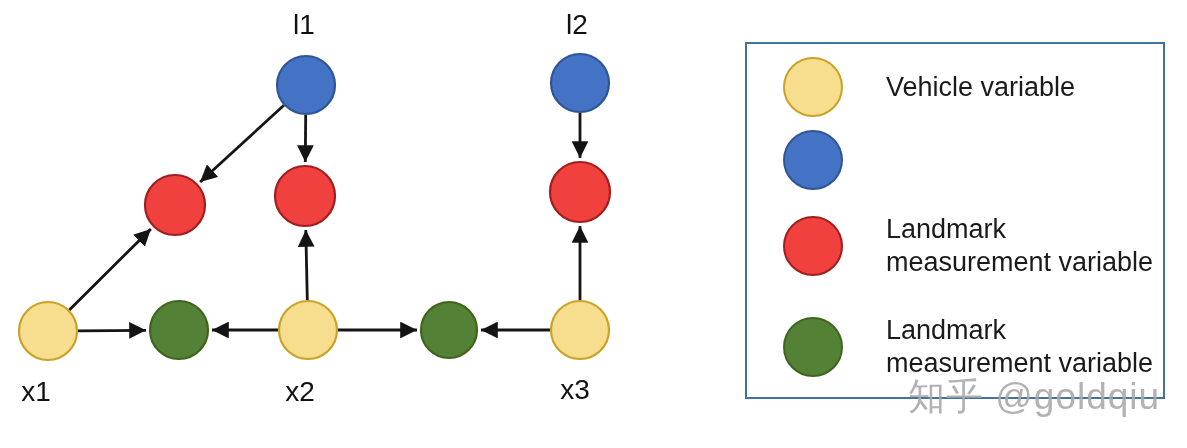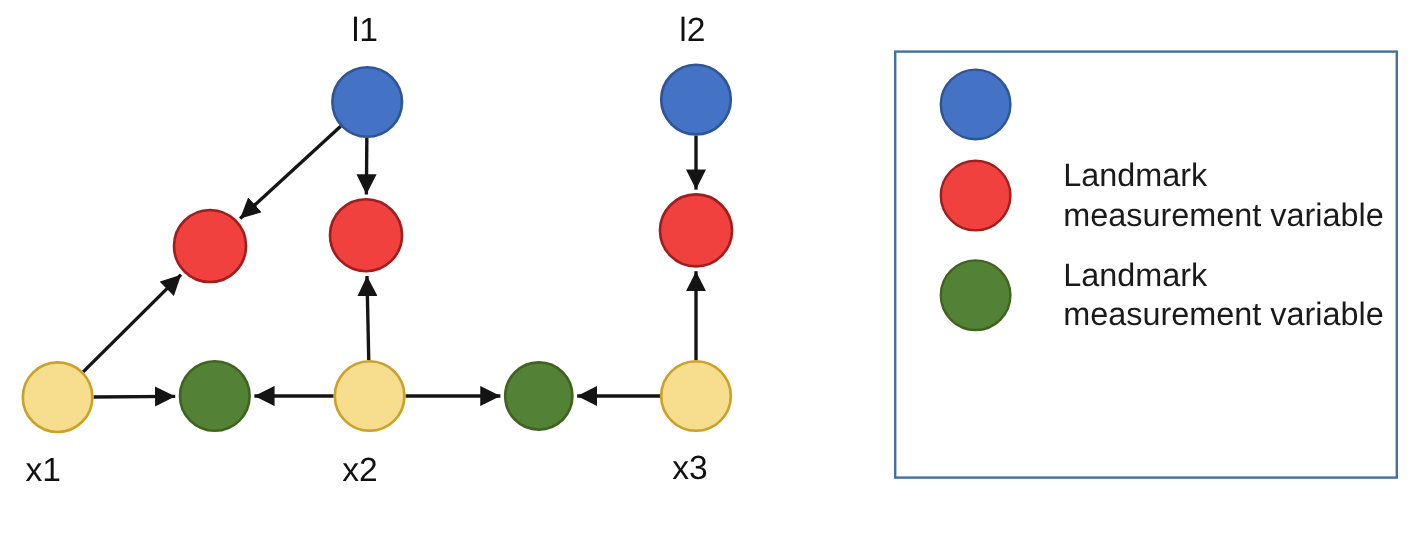--- a/index.html
+++ b/index.html
@@ -104,32 +104,39 @@
         <text x="304" y="34" text-anchor="middle">l1</text>
         <text x="577" y="34" text-anchor="middle">l2</text>
         <text x="36" y="401" text-anchor="middle">x1</text>
         <text x="300" y="401" text-anchor="middle">x2</text>
         <text x="575" y="399" text-anchor="middle">x3</text>
       </g>
   </svg>
 
   <div id="legend-box" class="legend" style="border-color: rgb(65, 113, 156);">
       <div class="legend-item">
+        <span class="swatch" style="background: rgb(247, 221, 142); border-color: rgb(201, 162, 39);"></span>
+        <div class="legend-text">
+          <div>Vehicle variable</div>
+        </div>
+      </div>
+      <div class="legend-item">
         <span class="swatch" style="background: rgb(68, 114, 196); border-color: rgb(47, 85, 151);"></span>
       </div>
       <div class="legend-item">
         <span class="swatch" style="background: rgb(240, 65, 62); border-color: rgb(160, 30, 30);"></span>
         <div class="legend-text">
           <div>Landmark</div>
           <div>measurement variable</div>
         </div>
       </div>
       <div class="legend-item">
         <span class="swatch" style="background: rgb(83, 129, 53); border-color: rgb(64, 100, 31);"></span>
         <div class="legend-text">
           <div>Landmark</div>
           <div>measurement variable</div>
         </div>
       </div>
     </div>
 
+  <div id="watermark" class="watermark" style="color: rgb(170, 170, 170);">知乎 @goldqiu</div>
 
 </div>
 
 </body></html>

